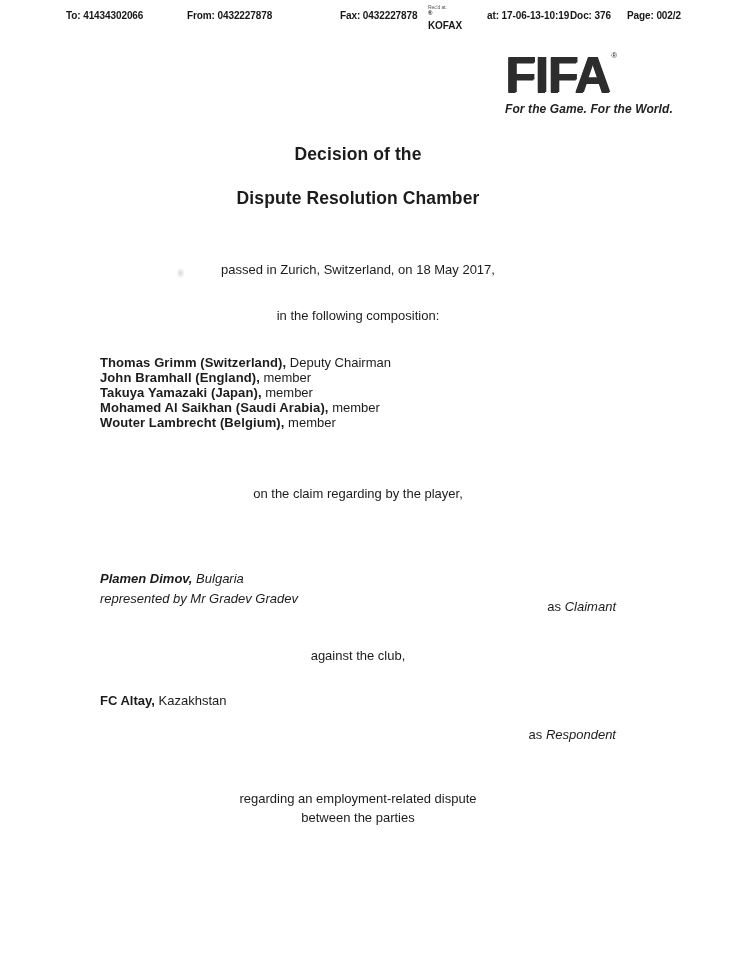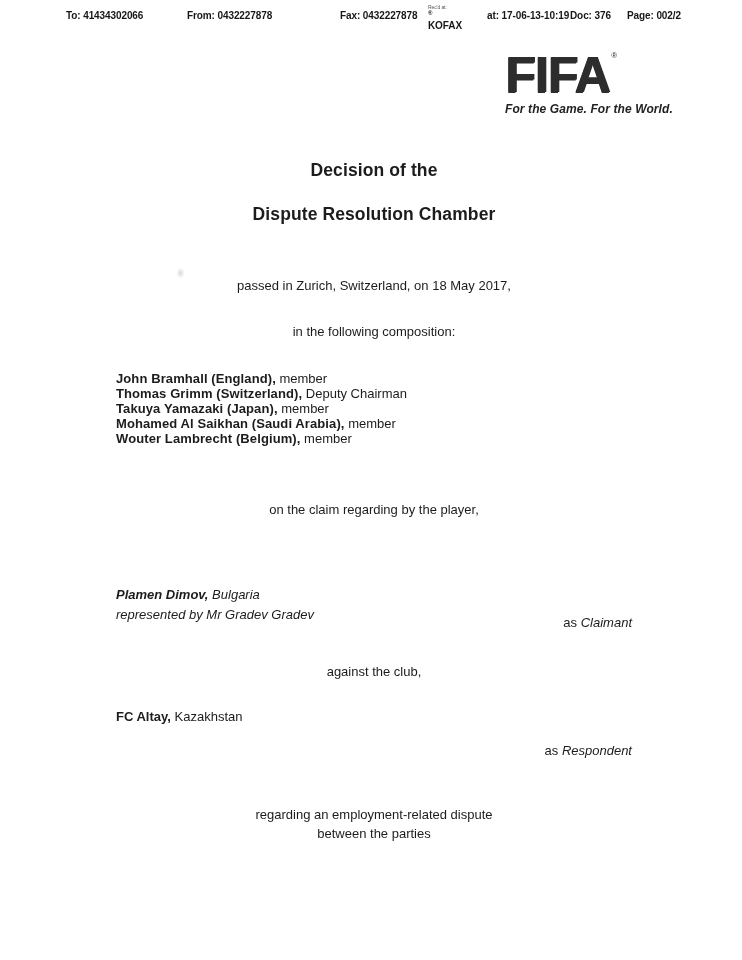--- a/index.html
+++ b/index.html
@@ -59,21 +59,21 @@
     margin-top: 7px;
     font-size: 12px;
     font-style: italic;
     font-weight: 700;
     letter-spacing: 0.1px;
     color: #222;
     white-space: nowrap;
   }
 
   
-  .blk { position: absolute; left: 100px; width: 516px; margin: 16px; font-size: 13px; }
+  .blk { position: absolute; left: 100px; width: 516px; margin: 0; font-size: 13px; }
   .center { text-align: center; }
   .right  { text-align: right; }
 
   .title { font-size: 17.5px; font-weight: 700; letter-spacing: 0.1px; }
   .t1 { top: 144px; }
   .t2 { top: 188px; }
 
   .passed      { top: 262px; }
   .comp-intro  { top: 308px; }
 
@@ -127,22 +127,22 @@
     <div class="fifa-tagline">For the Game. For the World.</div>
   </div>
 
   <h1 class="blk center title t1">Decision of the</h1>
   <h1 class="blk center title t2">Dispute Resolution Chamber</h1>
 
   <p class="blk center passed">passed in Zurich, Switzerland, on 18 May 2017,</p>
   <p class="blk center comp-intro">in the following composition:</p>
 
   <div class="blk composition">
+    <div class="comp-row"><b>Thomas Grimm (Switzerland),</b> <span>Deputy Chairman</span></div>
     <div class="comp-row"><b>John Bramhall (England),</b> <span>member</span></div>
-    <div class="comp-row"><b>Thomas Grimm (Switzerland),</b> <span>Deputy Chairman</span></div>
     <div class="comp-row"><b>Takuya Yamazaki (Japan),</b> <span>member</span></div>
     <div class="comp-row"><b>Mohamed Al Saikhan (Saudi Arabia),</b> <span>member</span></div>
     <div class="comp-row"><b>Wouter Lambrecht (Belgium),</b> <span>member</span></div>
   </div>
 
   <p class="blk center claim-intro">on the claim regarding by the player,</p>
 
   <div class="blk claimant-block">
     <p><b>Plamen Dimov,</b> <span>Bulgaria</span></p>
     <p>represented by Mr Gradev Gradev</p>

